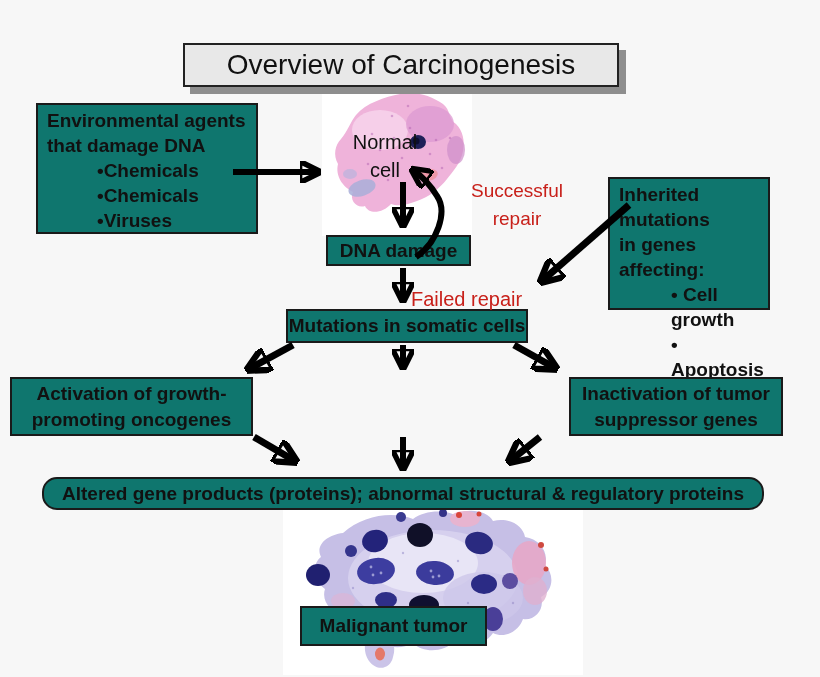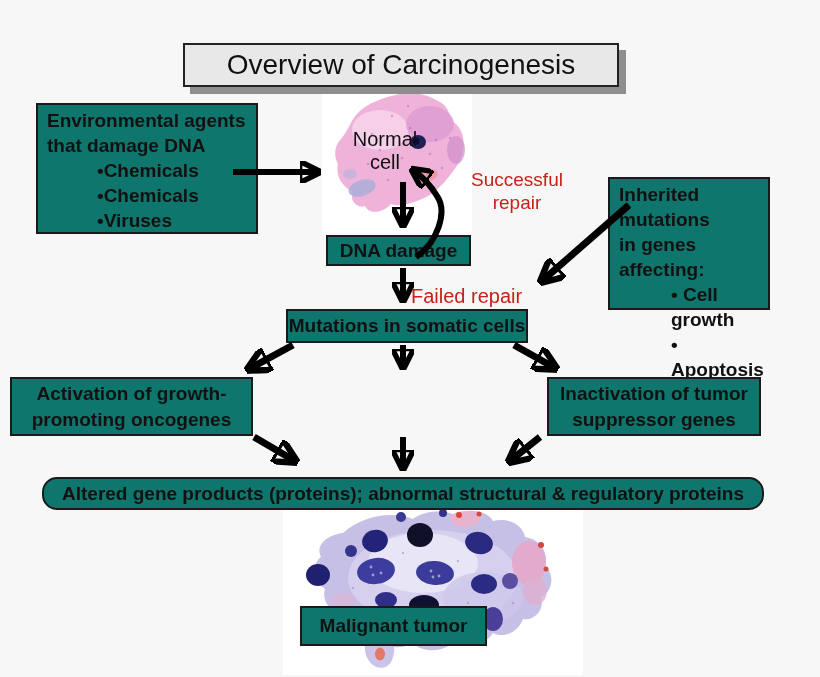--- a/index.html
+++ b/index.html
@@ -41,21 +41,21 @@
     box-shadow:7px 7px 0 #8e8e8e;
     box-sizing:border-box;
     display:flex;align-items:center;justify-content:center;
     font-size:28px;
     z-index:5;
   }
   .annotation{
     position:absolute;
     z-index:7;
     font-size:19px;
-    line-height:23px;
+    line-height:28px;
     text-align:center;
   }
   .red{color:#c8201a;}
   #arrow-layer{
     position:absolute;left:0;top:0;width:820px;height:677px;
     z-index:6;
     pointer-events:none;
   }
   #arrow-layer path{stroke:#000;fill:none;}
 </style>
@@ -175,21 +175,21 @@
   <div class="box" style="left:286px;top:309px;width:242px;height:34px;">
     <span>Mutations in somatic cells</span>
   </div>
 
   <div class="box" style="left:10px;top:377px;width:243px;height:59px;">
     <div>Activation of growth-</div>
     <div>promoting oncogenes</div>
   </div>
 
 
-  <div class="box" style="left:547px;top:377px;width:214px;height:59px;">
+  <div class="box" style="left:569px;top:377px;width:214px;height:59px;">
     <div>Inactivation of tumor</div>
     <div>suppressor genes</div>
   </div>
 
   <div class="box" style="left:42px;top:477px;width:722px;height:33px;border-radius:15px;">
     <span>Altered gene products (proteins); abnormal structural &amp; regulatory proteins</span>
   </div>
 
   <div class="box" style="left:300px;top:606px;width:187px;height:40px;">
     <span>Malignant tumor</span>
@@ -208,16 +208,16 @@
     <path d="M629,205 L542,281" stroke-width="7" marker-end="url(#ah)"></path>
     <path d="M293,345 L249,369" stroke-width="7" marker-end="url(#ah)"></path>
     <path d="M403,345 L403,367" stroke-width="6" marker-end="url(#ah)"></path>
     <path d="M514,345 L555,368" stroke-width="7" marker-end="url(#ah)"></path>
     <path d="M254,437 L295,461" stroke-width="7" marker-end="url(#ah)"></path>
     <path d="M403,437 L403,468" stroke-width="6" marker-end="url(#ah)"></path>
     <path d="M540,437 L510,461" stroke-width="7" marker-end="url(#ah)"></path>
   </svg>
 
   <div class="annotation" style="left:343px;top:128px;width:84px;font-size:20px;">Normal cell</div>
-  <div class="annotation red" style="left:452px;top:168px;width:130px;text-align:center;">Successful repair</div>
+  <div class="annotation red" style="left:452px;top:177px;width:130px;text-align:center;">Successful repair</div>
   <div class="annotation red" style="left:411px;top:285px;white-space:nowrap;font-size:20px;">Failed repair</div>
 
 </div>
 
 </body></html>

